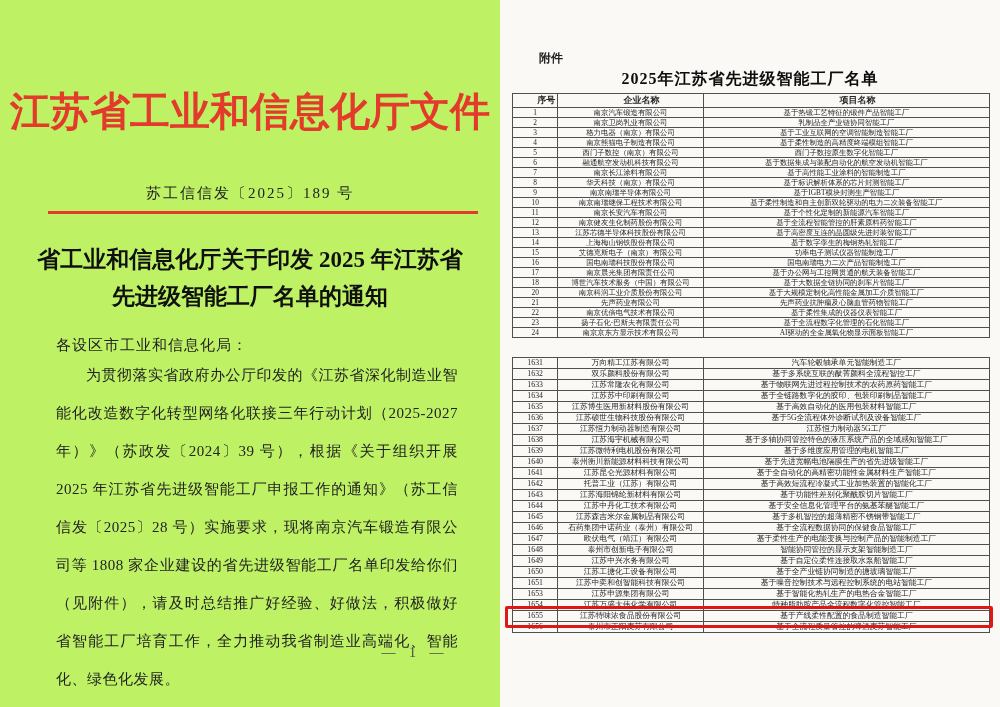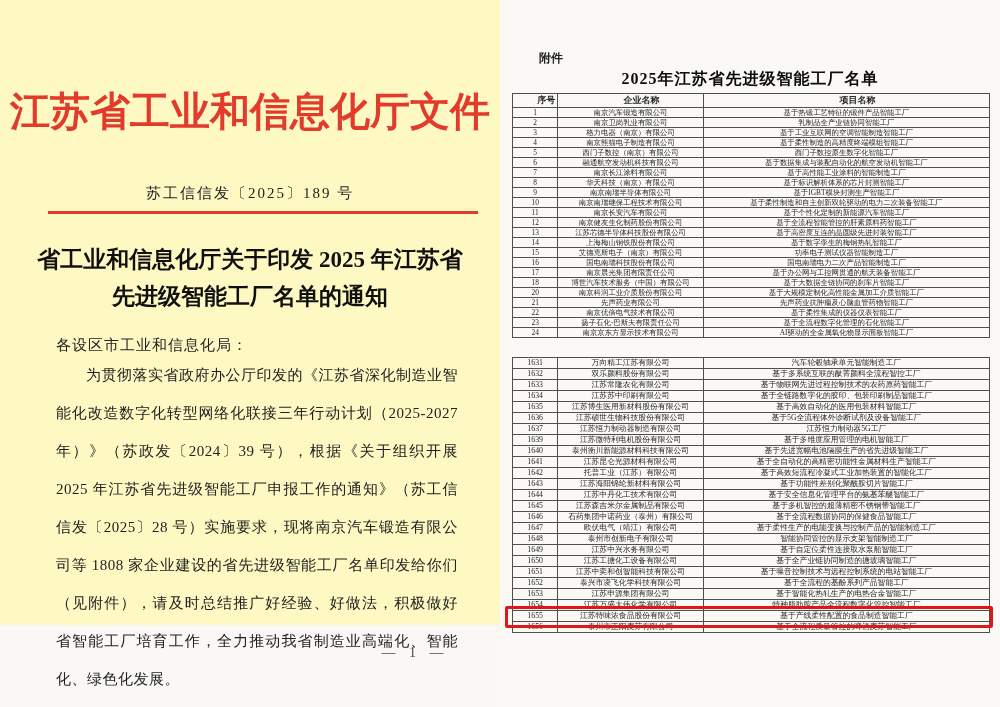--- a/index.html
+++ b/index.html
@@ -8,22 +8,22 @@
   body {
     width:1000px; height:707px;
     background:#eceae6;
     font-family:"Liberation Serif", serif;
   }
   .canvas {
     position:relative; width:1000px; height:707px;
     background:#f9f8f5; overflow:hidden;
   }
   .page-left {
-    position:absolute; left:0; top:0; width:500px; height:625px;
-    background:#fef9c3;
+    position:absolute; left:0; top:0; width:500px; height:707px;
+    background:#bef264;
   }
   .page-right {
     position:absolute; left:500px; top:0; width:500px; height:707px;
     background:#faf9f6;
   }
   .letterhead {
     position:absolute; left:0; top:84px; width:500px;
     text-align:center; font-size:40px; font-weight:bold;
     color:var(--red); white-space:nowrap; letter-spacing:0px;
   }
@@ -272,20 +272,25 @@
           <td>1636</td>
           <td>江苏硕世生物科技股份有限公司</td>
           <td>基于5G全流程体外诊断试剂及设备智能工厂</td>
         </tr>
         <tr>
           <td>1637</td>
           <td>江苏恒力制动器制造有限公司</td>
           <td>江苏恒力制动器5G工厂</td>
         </tr>
         <tr>
+          <td>1638</td>
+          <td>江苏海宇机械有限公司</td>
+          <td>基于多轴协同管控特色的液压系统产品的全域感知智能工厂</td>
+        </tr>
+        <tr>
           <td>1639</td>
           <td>江苏微特利电机股份有限公司</td>
           <td>基于多维度应用管理的电机智能工厂</td>
         </tr>
         <tr>
           <td>1640</td>
           <td>泰州衡川新能源材料科技有限公司</td>
           <td>基于先进宽幅电池隔膜生产的省先进级智能工厂</td>
         </tr>
         <tr>
@@ -337,25 +342,20 @@
           <td>1650</td>
           <td>江苏工搪化工设备有限公司</td>
           <td>基于全产业链协同制造的搪玻璃智能工厂</td>
         </tr>
         <tr>
           <td>1651</td>
           <td>江苏中奕和创智能科技有限公司</td>
           <td>基于噪音控制技术与远程控制系统的电站智能工厂</td>
         </tr>
         <tr>
-          <td>1652</td>
-          <td>泰兴市凌飞化学科技有限公司</td>
-          <td>基于全流程的基酚系列产品智能工厂</td>
-        </tr>
-        <tr>
           <td>1653</td>
           <td>江苏申源集团有限公司</td>
           <td>基于智能化热轧生产的电热合金智能工厂</td>
         </tr>
         <tr>
           <td>1654</td>
           <td>江苏万盛大伟化学有限公司</td>
           <td>特种脂肪胺产品全流程数字化管控智能工厂</td>
         </tr>
         <tr>

